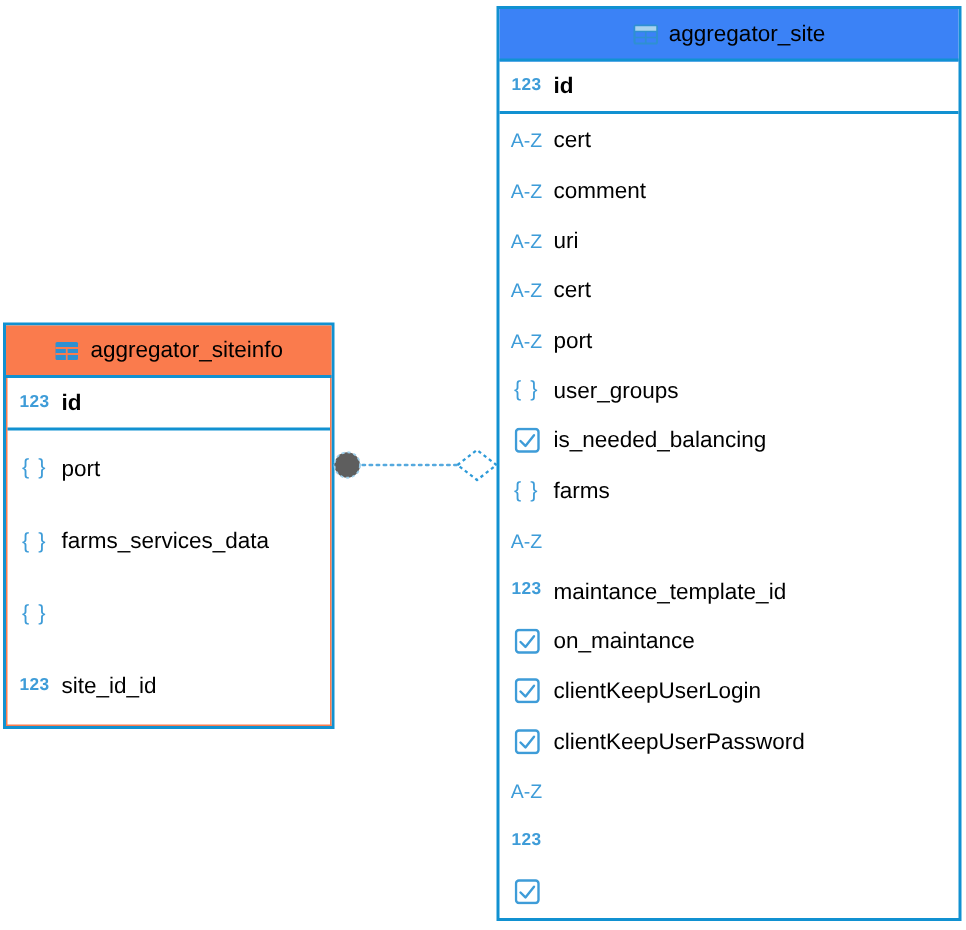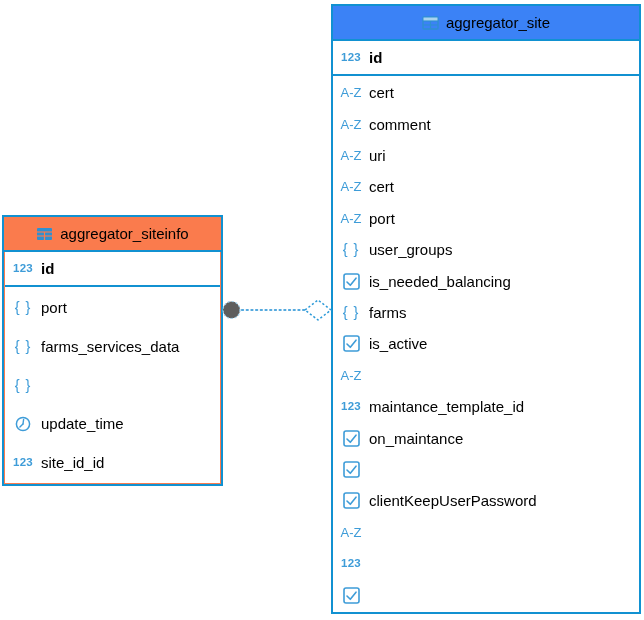--- a/index.html
+++ b/index.html
@@ -64,30 +64,20 @@
             <span class="lbl">port</span>
           </div>
           <div class="row">
             <span class="ic g-json">{ }</span>
             <span class="lbl">farms_services_data</span>
           </div>
           <div class="row">
             <span class="ic g-json">{ }</span>
           </div>
           <div class="row">
-            <span class="ic">
-              <svg width="16" height="16" viewBox="0 0 16 16">
-                <circle cx="8" cy="8" r="6.6" fill="none" stroke="#3E9CD8" stroke-width="1.5"></circle>
-                <line x1="8" y1="8" x2="8.6" y2="3.4" stroke="#3E9CD8" stroke-width="1.4" stroke-linecap="round"></line>
-                <line x1="8" y1="8" x2="4.9" y2="11" stroke="#3E9CD8" stroke-width="1.4" stroke-linecap="round"></line>
-              </svg>
-            </span>
-            <span class="lbl">update_time</span>
-          </div>
-          <div class="row">
             <span class="ic g-num">123</span>
             <span class="lbl">site_id_id</span>
           </div>
         </div>
     </div>
   </div>
 
   <div class="node node-right">
     <div class="hdr" style="background:#3b82f6;justify-content:center;">
       <span class="hdr-ic">
@@ -138,29 +128,20 @@
                 <path d="M4 9 L7.3 12.3 L13 5.2" fill="none" stroke="#3E9CD8" stroke-width="1.6" stroke-linecap="round" stroke-linejoin="round"></path>
               </svg>
             </span>
             <span class="lbl">is_needed_balancing</span>
           </div>
           <div class="row">
             <span class="ic g-json">{ }</span>
             <span class="lbl">farms</span>
           </div>
           <div class="row">
-            <span class="ic">
-              <svg width="17" height="17" viewBox="0 0 17 17">
-                <rect x="1" y="1" width="15" height="15" rx="2" fill="#fff" stroke="#3E9CD8" stroke-width="1.6"></rect>
-                <path d="M4 9 L7.3 12.3 L13 5.2" fill="none" stroke="#3E9CD8" stroke-width="1.6" stroke-linecap="round" stroke-linejoin="round"></path>
-              </svg>
-            </span>
-            <span class="lbl">is_active</span>
-          </div>
-          <div class="row">
             <span class="ic g-az">A-Z</span>
           </div>
           <div class="row">
             <span class="ic g-num">123</span>
             <span class="lbl">maintance_template_id</span>
           </div>
           <div class="row">
             <span class="ic">
               <svg width="17" height="17" viewBox="0 0 17 17">
                 <rect x="1" y="1" width="15" height="15" rx="2" fill="#fff" stroke="#3E9CD8" stroke-width="1.6"></rect>
@@ -169,20 +150,21 @@
             </span>
             <span class="lbl">on_maintance</span>
           </div>
           <div class="row">
             <span class="ic">
               <svg width="17" height="17" viewBox="0 0 17 17">
                 <rect x="1" y="1" width="15" height="15" rx="2" fill="#fff" stroke="#3E9CD8" stroke-width="1.6"></rect>
                 <path d="M4 9 L7.3 12.3 L13 5.2" fill="none" stroke="#3E9CD8" stroke-width="1.6" stroke-linecap="round" stroke-linejoin="round"></path>
               </svg>
             </span>
+            <span class="lbl">clientKeepUserLogin</span>
           </div>
           <div class="row">
             <span class="ic">
               <svg width="17" height="17" viewBox="0 0 17 17">
                 <rect x="1" y="1" width="15" height="15" rx="2" fill="#fff" stroke="#3E9CD8" stroke-width="1.6"></rect>
                 <path d="M4 9 L7.3 12.3 L13 5.2" fill="none" stroke="#3E9CD8" stroke-width="1.6" stroke-linecap="round" stroke-linejoin="round"></path>
               </svg>
             </span>
             <span class="lbl">clientKeepUserPassword</span>
           </div>

